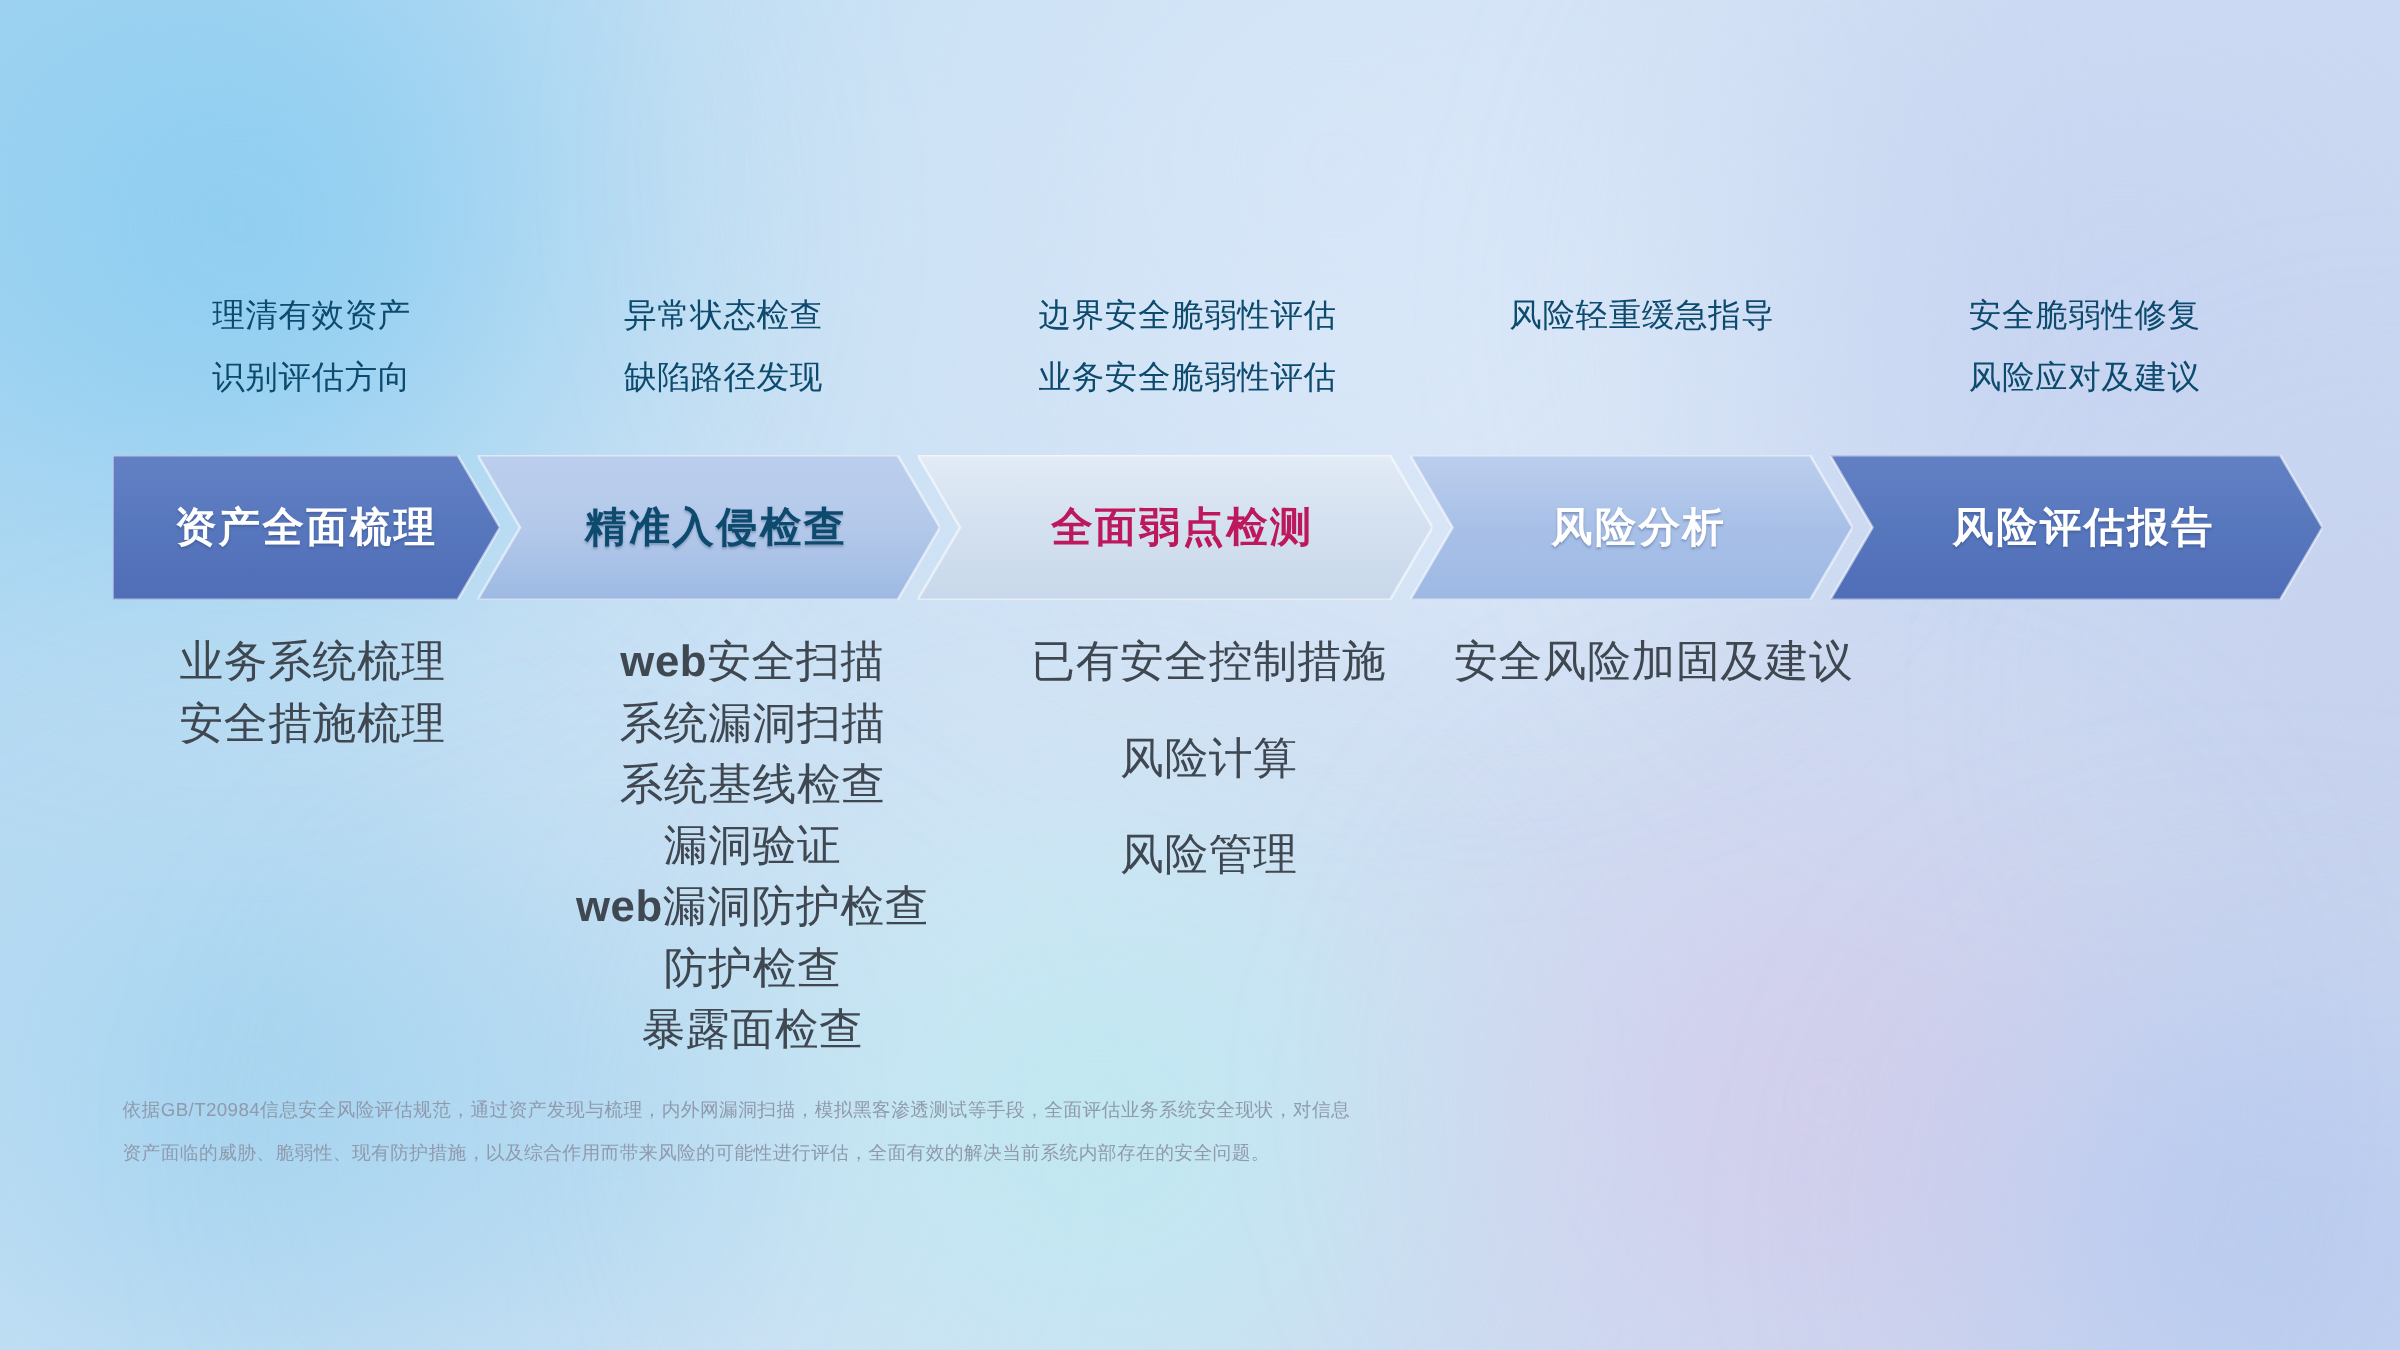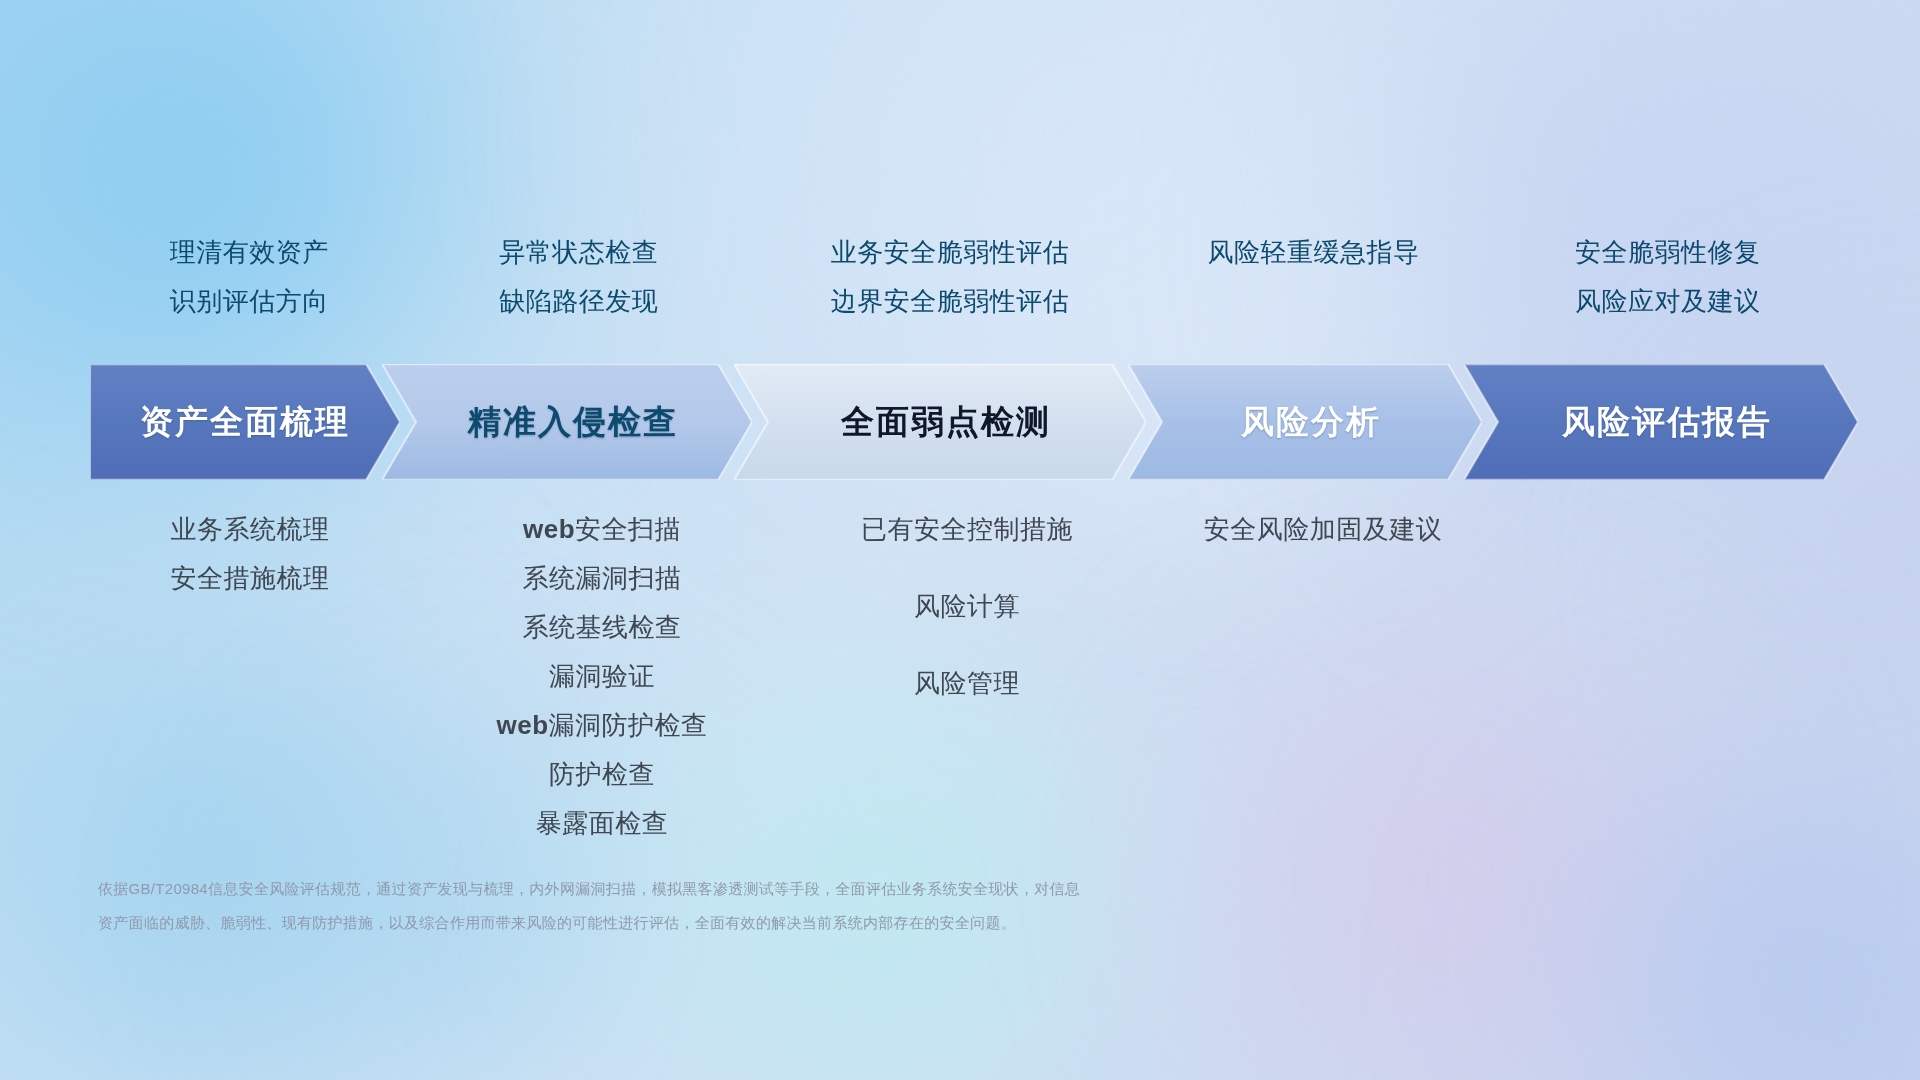--- a/index.html
+++ b/index.html
@@ -108,21 +108,21 @@
     top: 505px;
     width: 1760px;
     display: flex;
   }
   .list-col {
     display: flex;
     flex-direction: column;
     align-items: center;
   }
   .list-item {
-    font-size: 26px;
+    font-size: 35px;
     line-height: 49px;
     color: #3f4751;
     white-space: nowrap;
     letter-spacing: 0.5px;
   }
   .list-item b { font-weight: bold; }
 
   
   #footer {
     position: absolute;
@@ -157,22 +157,22 @@
   <div id="top-notes">
       <div class="note-col" style="width: 310px;">
         <div class="note-line">理清有效资产</div>
         <div class="note-line">识别评估方向</div>
       </div>
       <div class="note-col" style="width: 352px;">
         <div class="note-line">异常状态检查</div>
         <div class="note-line">缺陷路径发现</div>
       </div>
       <div class="note-col" style="width: 394px;">
+        <div class="note-line">边界安全脆弱性评估</div>
         <div class="note-line">业务安全脆弱性评估</div>
-        <div class="note-line">边界安全脆弱性评估</div>
       </div>
       <div class="note-col" style="width: 336px;">
         <div class="note-line">风险轻重缓急指导</div>
       </div>
       <div class="note-col" style="width: 376px;">
         <div class="note-line">安全脆弱性修复</div>
         <div class="note-line">风险应对及建议</div>
       </div>
     </div>
 
@@ -213,21 +213,21 @@
             <defs>
               <linearGradient id="g2" x1="0" y1="0" x2="0" y2="1">
                 <stop offset="0%" stop-color="#e2ebf6"></stop>
                 <stop offset="50%" stop-color="#d3e0ef"></stop>
                 <stop offset="100%" stop-color="#c8d8ea"></stop>
               </linearGradient>
             </defs>
             <polygon points="0,0 378,0 412,51.5 378,103 0,103 34,51.5" fill="url(#g2)" stroke="rgba(255,255,255,0.55)" stroke-width="2"></polygon>
           </svg>
         </div>
-        <div class="chev-label" style="color: #0f172a; margin-left: 12px;">全面弱点检测</div>
+        <div class="chev-label" style="color: #be185d; margin-left: 12px;">全面弱点检测</div>
       </div>
       <div class="chev" style="left: 1374px; width: 394px; z-index: 16;">
         <div class="chev-shape">
           <svg viewBox="0 0 394 103" preserveAspectRatio="none">
             <defs>
               <linearGradient id="g4" x1="0" y1="0" x2="0" y2="1">
                 <stop offset="0%" stop-color="#6380c4"></stop>
                 <stop offset="50%" stop-color="#5777bd"></stop>
                 <stop offset="100%" stop-color="#506dB8"></stop>
               </linearGradient>

